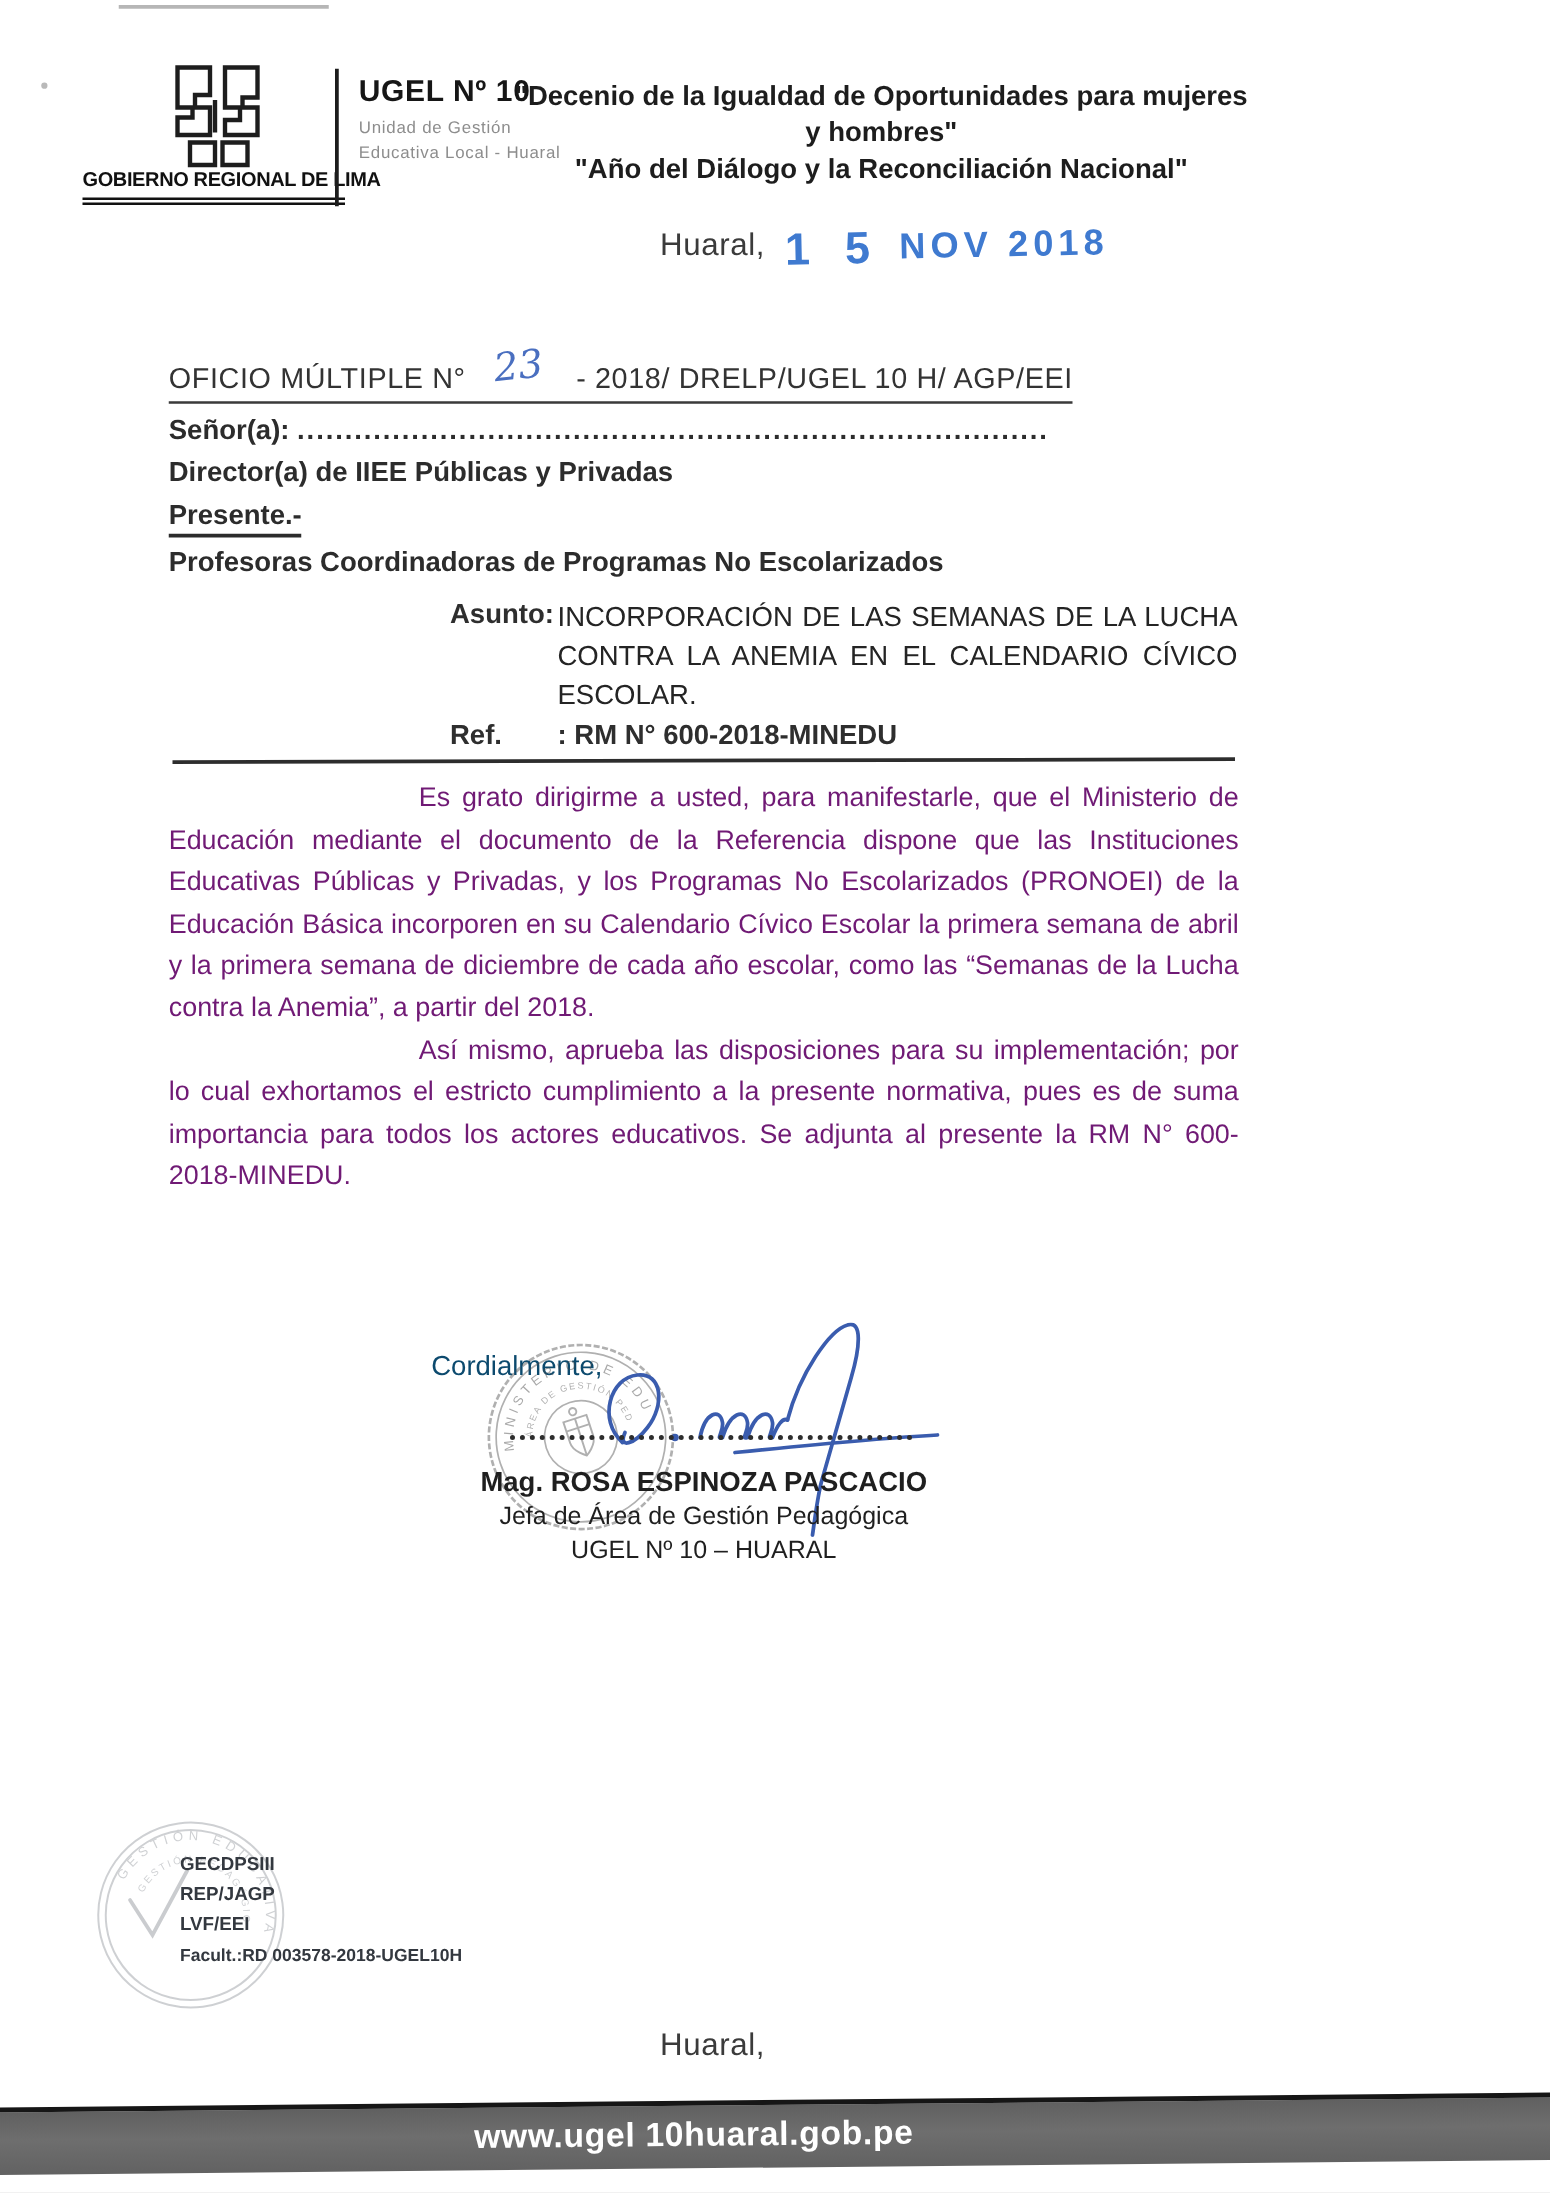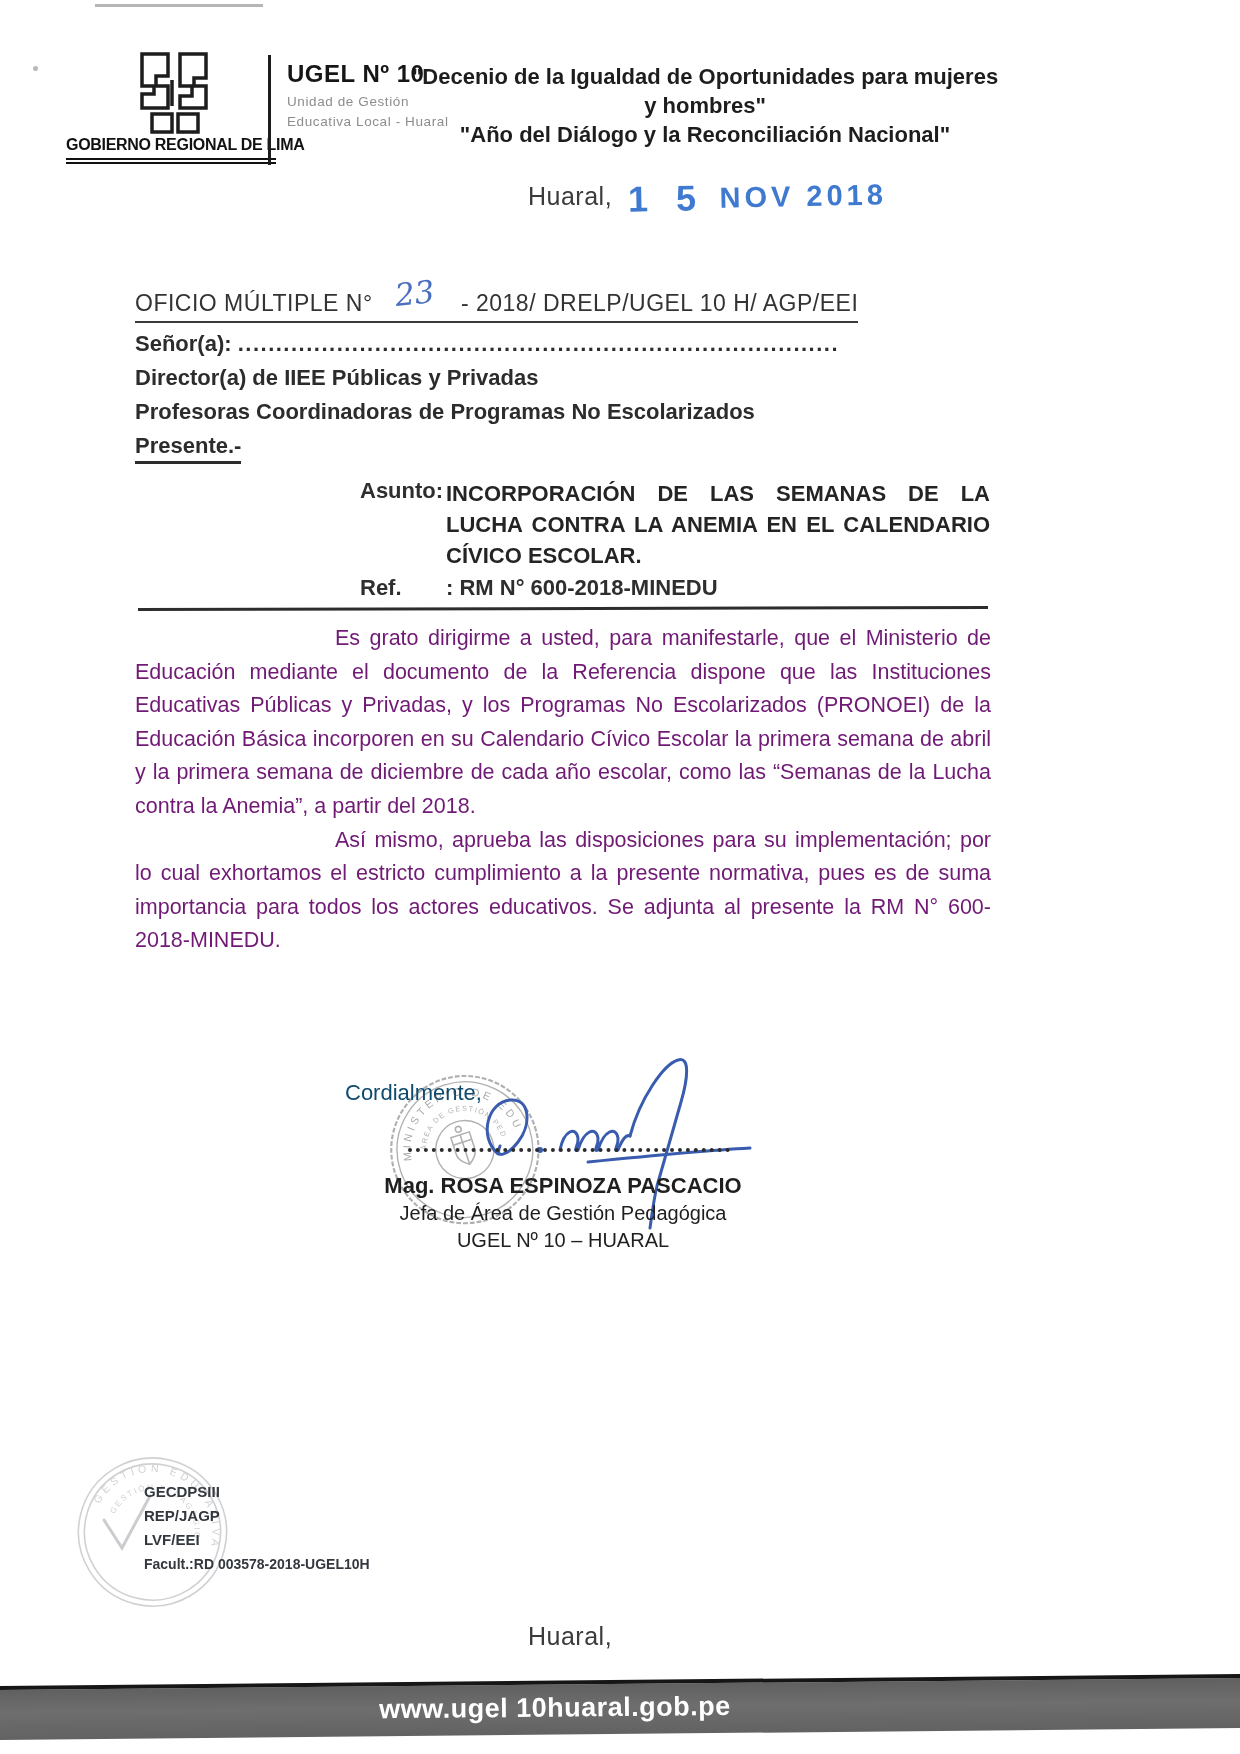--- a/index.html
+++ b/index.html
@@ -47,21 +47,21 @@
   }
   
   .recipient{position:absolute;left:135px;top:330px;font-weight:bold;font-size:22px;color:#2c2c2c;}
   .recipient .row{margin-bottom:6px;line-height:28px;white-space:nowrap;}
   .dots{display:inline-block;width:600px;overflow:hidden;white-space:nowrap;letter-spacing:1.5px;vertical-align:bottom;}
   .presente{border-bottom:3px solid #2c2c2c;display:inline-block;padding-bottom:1px;}
   
   .subject{position:absolute;left:360px;top:478px;width:630px;}
   .subject .grid{display:flex;}
   .subject .label-col{width:86px;font-weight:bold;font-size:22px;flex:none;}
-  .subject .text-col{flex:1;font-weight:bold;font-size:22px;line-height:31px;text-align:justify;color:#242424;}
+  .subject .text-col{flex:1;font-weight:normal;font-size:22px;line-height:31px;text-align:justify;color:#242424;}
   .subject .ref-row{display:flex;margin-top:4px;}
   .subject .ref-val{font-weight:bold;font-size:22px;}
   .subject-rule{position:absolute;left:138px;top:607px;width:850px;height:3px;background:#2d2d2d;transform:rotate(-.15deg);}
   
   .letter-body{position:absolute;left:135px;top:622px;width:856px;color:#701a75;}
   .letter-body p{
     margin:0;font-size:21.5px;line-height:33.6px;text-align:justify;text-indent:200px;
   }
   .letter-body p.gap{margin-top:13px;}
   .closing{position:absolute;left:345px;top:1080px;font-size:22px;color:#0c4a6e;}
@@ -134,22 +134,22 @@
     <span class="lbl">OFICIO MÚLTIPLE N°</span>
     <span class="num">23</span>
     <span class="lbl">- 2018/ DRELP/UGEL 10 H/ AGP/EEI</span>
   </div>
 
   <div class="recipient">
     <div class="row">
       <span>Señor(a): </span><span class="dots">........................................................................................................................................</span>
     </div>
     <div class="row">Director(a) de IIEE Públicas y Privadas</div>
+    <div class="row"><span class="presente">Presente.-</span></div>
     <div class="row">Profesoras Coordinadoras de Programas No Escolarizados</div>
-    <div class="row"><span class="presente">Presente.-</span></div>
   </div>
 
   <div class="subject">
     <div class="grid">
       <div class="label-col">Asunto:</div>
       <div class="text-col">INCORPORACIÓN DE LAS SEMANAS DE LA LUCHA CONTRA LA ANEMIA EN EL CALENDARIO CÍVICO ESCOLAR.</div>
     </div>
     <div class="ref-row">
       <div class="label-col">Ref.</div>
       <div class="ref-val">: RM N° 600-2018-MINEDU</div>

